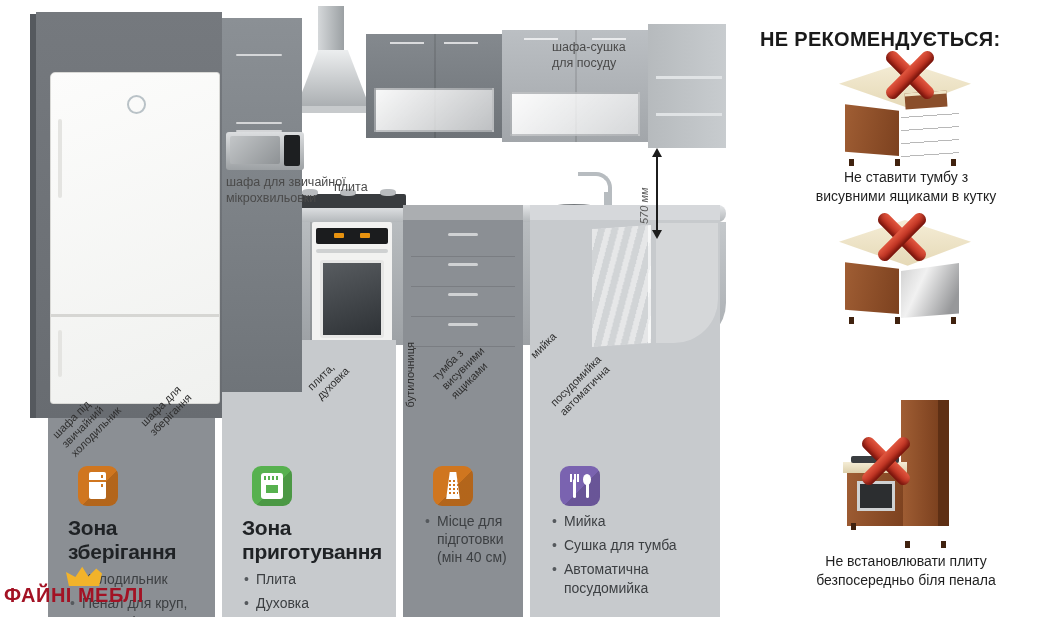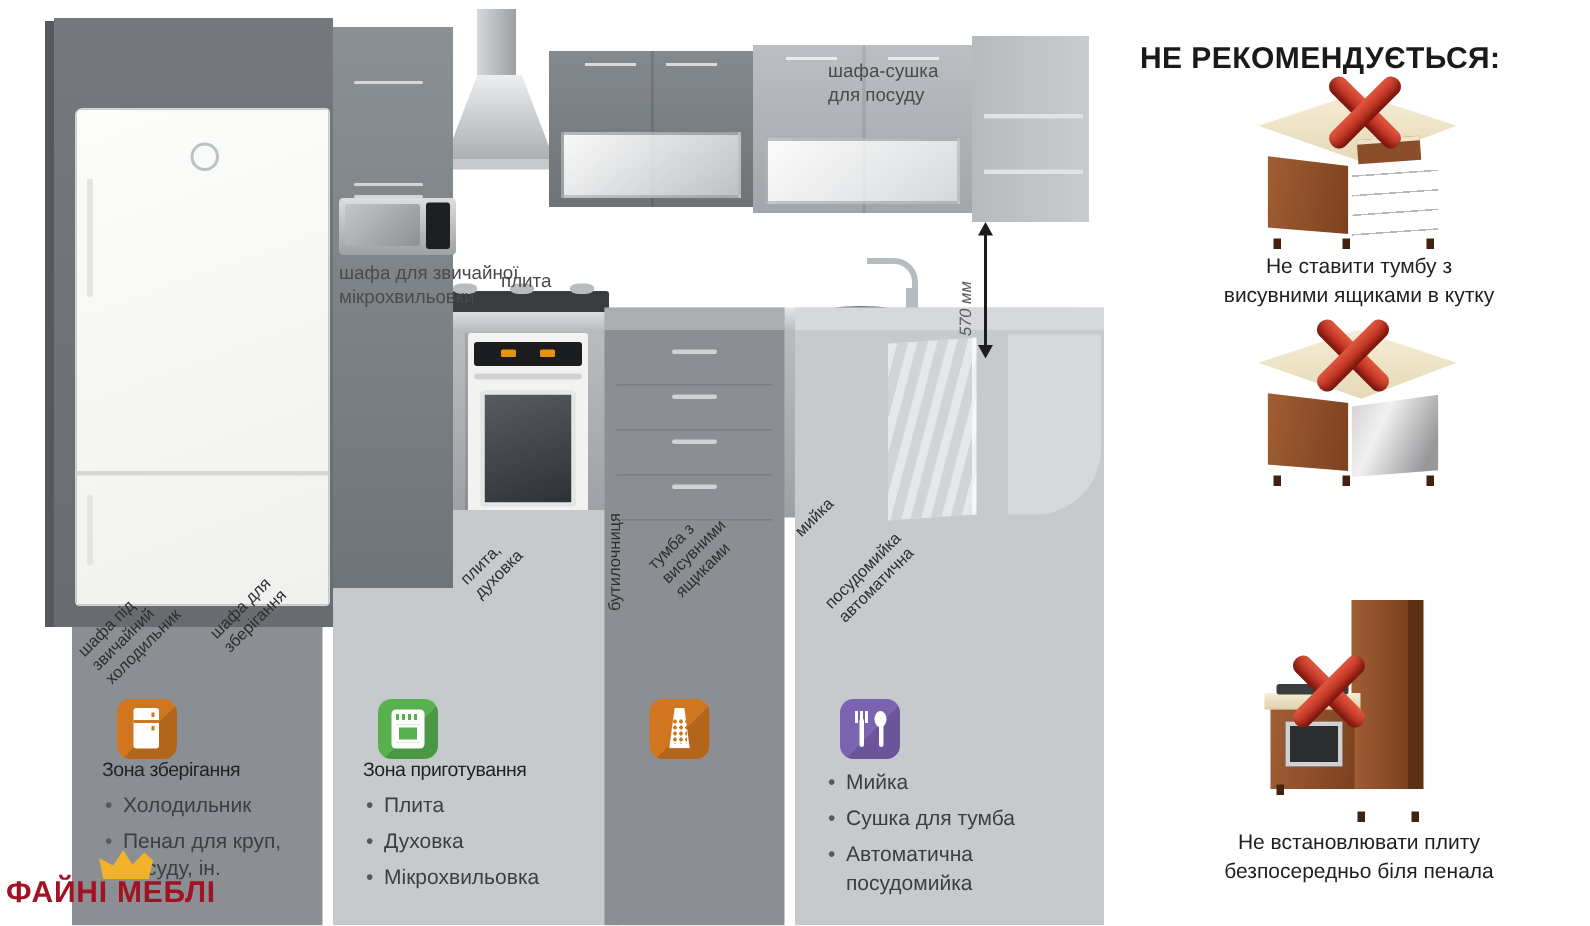--- a/index.html
+++ b/index.html
@@ -53,21 +53,21 @@
   .measure-text{left:638px;top:160px;height:64px;writing-mode:vertical-rl;transform:rotate(180deg);font-size:11px;font-style:italic;color:#5a5a5a;z-index:20;}
 
   
   .k-label{position:absolute;font-size:12.5px;line-height:1.25;color:#4a4a4a;z-index:20;}
   .rot-label{position:absolute;font-size:11px;line-height:1.18;color:#2e2e2e;transform:rotate(-45deg);transform-origin:left top;z-index:20;}
   .vert-label{position:absolute;font-size:11px;color:#2e2e2e;writing-mode:vertical-rl;transform:rotate(180deg);z-index:20;}
 
   
   .zone-col{position:absolute;bottom:0;z-index:10;}
   .col-dark{background:#8b8f94;}
-  .col-light{background:#c7cacd;padding-left:16px;}
+  .col-light{background:#c7cacd;}
   .col1{left:48px;width:167px;top:340px;}
   .col2{left:222px;width:174px;top:340px;}
   .col3{left:403px;width:120px;top:205px;}
   .col4{left:530px;width:190px;top:205px;}
   .col3::before,.col4::before{content:"";position:absolute;left:0;right:0;top:0;height:15px;background:rgba(255,255,255,.28);}
   .drawer-hints{position:absolute;left:8px;top:22px;width:104px;height:116px;}
   .drawer-hint{position:relative;height:29px;border-bottom:1px solid rgba(0,0,0,.12);}
   .drawer-hint::before{content:"";position:absolute;left:50%;top:6px;width:30px;height:3px;margin-left:-15px;background:rgba(255,255,255,.6);border-radius:2px;}
   .dw-hint{position:absolute;left:62px;top:22px;width:56px;height:118px;transform:skewY(-4deg);background:repeating-linear-gradient(105deg,rgba(255,255,255,.55) 0 6px,rgba(255,255,255,.18) 6px 13px);border-right:3px solid rgba(255,255,255,.65);}
   .curve-hint{position:absolute;right:2px;top:18px;width:62px;height:120px;background:rgba(255,255,255,.25);border-radius:0 0 44px 0;}
@@ -92,21 +92,21 @@
   .g-grater{position:absolute;left:11px;top:6px;width:18px;height:27px;background:#fff;clip-path:polygon(32% 0,68% 0,88% 100%,12% 100%);z-index:1;}
   .g-grater::after{content:"";position:absolute;left:4px;top:7px;width:10px;height:17px;background-image:radial-gradient(circle,#d0761f 1.1px,transparent 1.3px);background-size:4px 4px;}
   
   .g-fork{position:absolute;left:10px;top:8px;width:9px;height:24px;z-index:1;}
   .g-fork::before{content:"";position:absolute;left:0;top:0;width:9px;height:8px;background:repeating-linear-gradient(90deg,#fff 0 2px,transparent 2px 3.5px);}
   .g-fork::after{content:"";position:absolute;left:3px;top:5px;width:3px;height:19px;background:#fff;border-radius:2px;}
   .g-spoon{position:absolute;left:23px;top:8px;width:8px;height:24px;z-index:1;}
   .g-spoon::before{content:"";position:absolute;left:0;top:0;width:8px;height:11px;background:#fff;border-radius:50%;}
   .g-spoon::after{content:"";position:absolute;left:2.5px;top:9px;width:3px;height:15px;background:#fff;border-radius:2px;}
 
-  .zone-title{font-size:13px;font-weight:normal;letter-spacing:-0.3px;color:#1f2225;line-height:1.15;}
+  .zone-title{margin-top:10px;font-size:21px;font-weight:bold;letter-spacing:-0.3px;color:#1f2225;line-height:1.15;}
   .zone-list{margin:6px 0 0 0;padding:0;list-style:none;}
   .zone-list li{position:relative;padding-left:14px;margin-top:6px;font-size:14px;color:#3c3f42;line-height:1.3;}
   .zone-list li::before{content:"•";position:absolute;left:2px;color:#55595d;}
 
   
   .nr{position:absolute;left:760px;top:28px;width:292px;z-index:15;}
   .nr-heading{font-size:20px;font-weight:bold;color:#1a1a1a;letter-spacing:.3px;}
   .nr-item{position:absolute;left:0;width:100%;text-align:center;}
   .nr1{top:34px;} .nr2{top:192px;} .nr3{top:372px;}
   .nr-caption{font-size:14px;color:#1f1f1f;line-height:1.35;margin-top:6px;}
@@ -259,20 +259,23 @@
     <div class="drawer-hints">
       <div class="drawer-hint"></div>
         <div class="drawer-hint"></div>
       <div class="drawer-hint"></div>
         <div class="drawer-hint"></div>
     </div>
     <div class="zone-card card-top-b">
       <div class="tile tile-orange">
           <div class="g-grater"></div>
         </div>
+      <ul class="zone-list">
+        <li>Місце для підготовки (мін 40 см)</li>
+      </ul>
     </div>
   </div>
 
   <div class="zone-col col4 col-light">
     <div class="dw-hint"></div>
     <div class="curve-hint"></div>
     <div class="zone-card card-top-b">
       <div class="tile tile-purple">
           <div class="g-fork"></div>
           <div class="g-spoon"></div>

